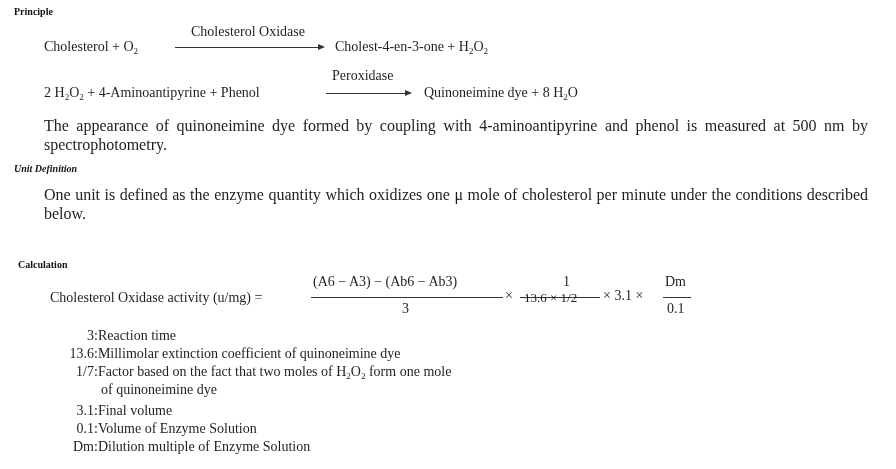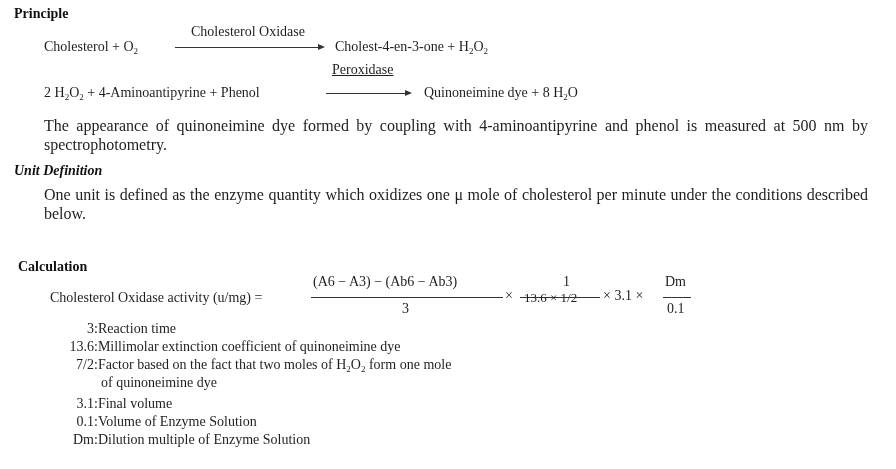--- a/index.html
+++ b/index.html
@@ -1,46 +1,46 @@
 <!DOCTYPE html>
 <html><head>
 <meta charset="utf-8">
 <style>
   html, body { margin:0; padding:0; }
   body {
     width:896px; height:469px; background:#ffffff; position:relative; overflow:hidden;
     font-family:"Liberation Serif", "DejaVu Serif", serif; color:#1e1e1e;
   }
   .abs { position:absolute; white-space:nowrap; }
-  .h { font-weight:bold; font-size:14px; color:#111; }
+  .h { font-weight:bold; font-size:10px; color:#111; }
   .t { font-size:14px; }
   .sm { font-size:13px; }
   sub { font-size:9px; vertical-align:-3px; line-height:0; }
   .arrow { position:absolute; height:1px; background:#333; }
   .arrow::after {
     content:""; position:absolute; right:-2px; top:-3px;
     border-left:7px solid #333; border-top:3.5px solid transparent; border-bottom:3.5px solid transparent;
   }
   .para { position:absolute; font-size:16px; line-height:19px; white-space:normal; text-align:justify; }
   .frac-line { position:absolute; height:1px; background:#333; }
-  .defrow { position:absolute; font-size:14px; white-space:nowrap; }
+  .defrow { position:absolute; font-size:14px; white-space:nowrap;margin-top:7px; }
   .defkey { display:inline-block; text-align:right; }
 </style>
 </head>
 <body>
 
 <div class="abs h" style="left:14px; top:6px;">Principle</div>
 
 <div class="abs t" style="left:44px; top:39px;"><span>Cholesterol + O</span><sub>2</sub></div>
 <div class="abs t" style="left:191px; top:24px;">Cholesterol Oxidase</div>
 <div class="arrow" style="left:175px; top:47px; width:148px;"></div>
 <div class="abs t" style="left:335px; top:39px;"><span>Cholest-4-en-3-one + H</span><sub>2</sub><span>O</span><sub>2</sub></div>
 
 <div class="abs t" style="left:44px; top:85px;"><span>2 H</span><sub>2</sub><span>O</span><sub>2</sub><span> + 4-Aminoantipyrine + Phenol</span></div>
-<div class="abs t" style="left:332px; top:62px;text-decoration:underline;">Peroxidase</div>
+<div class="abs t" style="left:332px; top:68px;">Peroxidase</div>
 <div class="arrow" style="left:326px; top:93px; width:84px;"></div>
 <div class="abs t" style="left:424px; top:85px;"><span>Quinoneimine dye + 8 H</span><sub>2</sub><span>O</span></div>
 
 <div class="para" style="left:44px; top:116px; width:824px;">The appearance of quinoneimine dye formed by coupling with 4-aminoantipyrine and phenol is measured at 500 nm by spectrophotometry.</div>
 
 <div class="abs h" style="left:14px; top:163px;font-style:italic;">Unit Definition</div>
 <div class="para" style="left:44px; top:185px; width:824px;">One unit is defined as the enzyme quantity which oxidizes one μ mole of cholesterol per minute under the conditions described below.</div>
 
 <div class="abs h" style="left:18px; top:259px;">Calculation</div>
 
@@ -62,21 +62,21 @@
 <div class="frac-line" style="left:663px; top:297px; width:28px;"></div>
 <div class="abs t" style="left:667px; top:301px;">0.1</div>
 
 <div class="defrow" style="left:44px; top:321px;">
   <span class="defkey" style="width:50px;">3</span><span>:</span><span>Reaction time</span>
 </div>
 <div class="defrow" style="left:44px; top:339px;">
   <span class="defkey" style="width:50px;">13.6</span><span>:</span><span>Millimolar extinction coefficient of quinoneimine dye</span>
 </div>
 <div class="defrow" style="left:44px; top:357px;">
-  <span class="defkey" style="width:50px;">7/2</span><span>:</span><span>Factor based on the fact that two moles of H</span><sub>2</sub><span>O</span><sub>2</sub><span> form one mole</span>
+  <span class="defkey" style="width:50px;">1/7</span><span>:</span><span>Factor based on the fact that two moles of H</span><sub>2</sub><span>O</span><sub>2</sub><span> form one mole</span>
 </div>
 <div class="defrow" style="left:101px; top:375px;">of quinoneimine dye</div>
 <div class="defrow" style="left:44px; top:396px;">
   <span class="defkey" style="width:50px;">3.1</span><span>:</span><span>Final volume</span>
 </div>
 <div class="defrow" style="left:44px; top:414px;">
   <span class="defkey" style="width:50px;">0.1</span><span>:</span><span>Volume of Enzyme Solution</span>
 </div>
 <div class="defrow" style="left:44px; top:432px;">
   <span class="defkey" style="width:50px;">Dm</span><span>:</span><span>Dilution multiple of Enzyme Solution</span>

